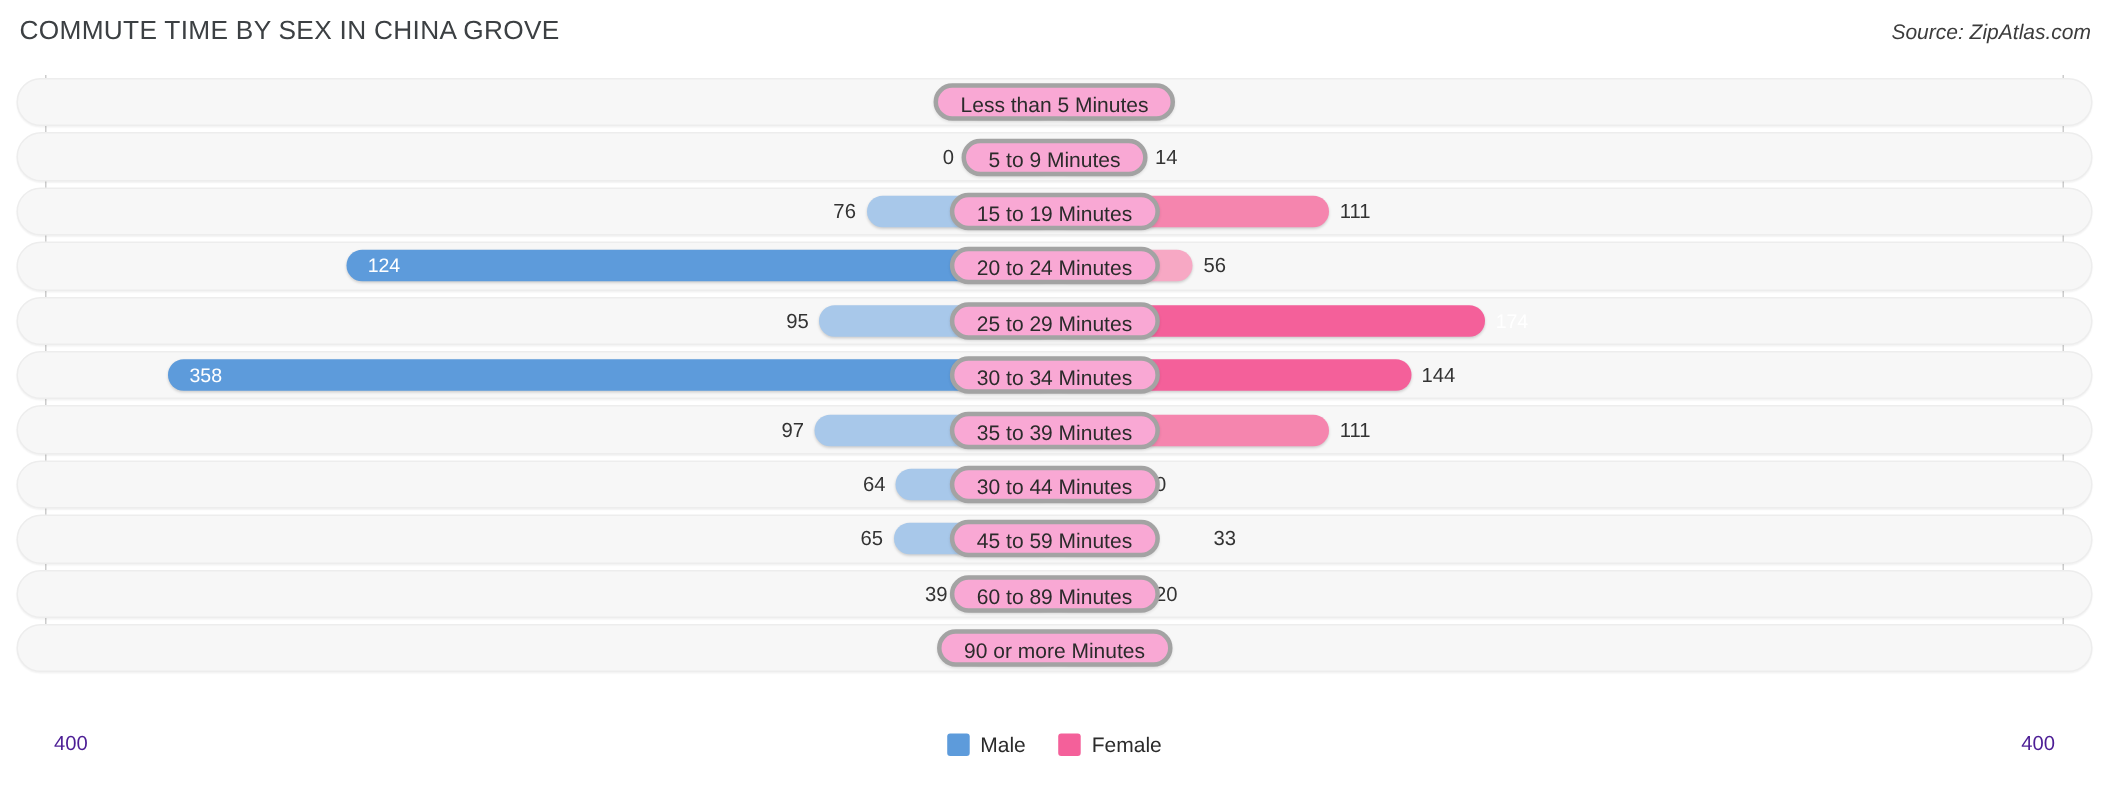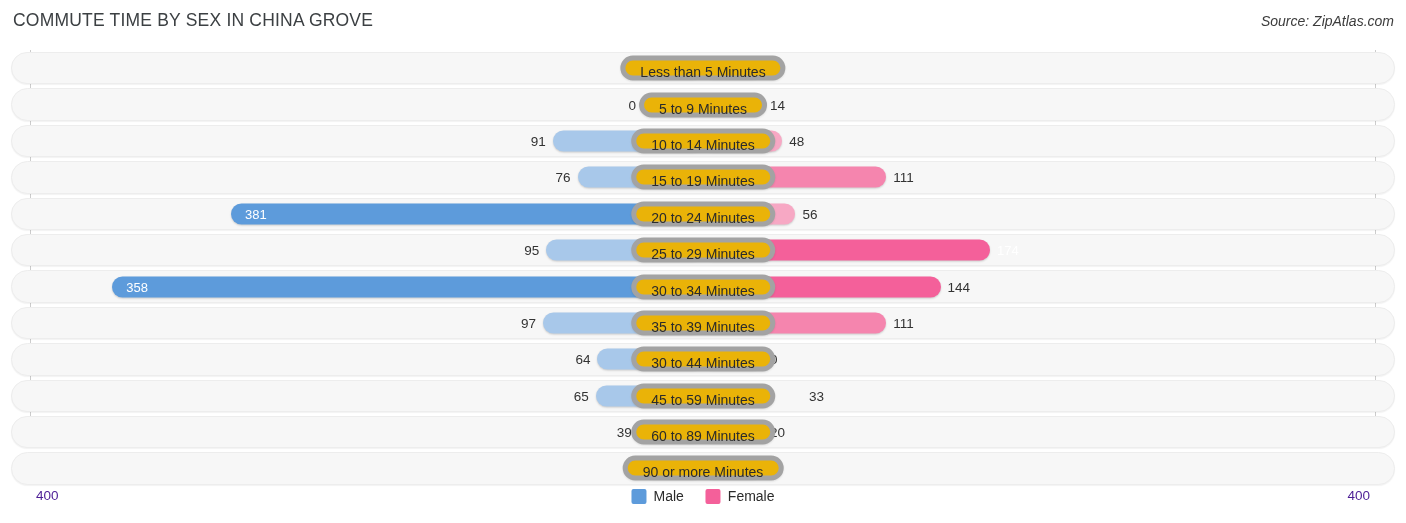--- a/index.html
+++ b/index.html
@@ -84,22 +84,22 @@
   .val.inside {
     color: #ffffff;
     font-size: 13px;
   }
 
   .pill {
     position: absolute;
     left: 50%;
     top: 50%;
     transform: translate(-50%, -50%);
-    background: #eab308;
-    border: 5px solid #a3a3a3;
+    background: #f9a8d4;
+    border: 3px solid #a3a3a3;
     border-radius: 13px;
     height: 25px;
     line-height: 23px;
     padding: 0 15px;
     font-size: 14px;
     color: #2b2b2b;
     white-space: nowrap;
     box-shadow: 0 1px 2px rgba(0,0,0,.10);
     z-index: 5;
   }
@@ -159,43 +159,33 @@
             <div class="bar male" style="width: 60px; background: rgb(168, 200, 234);"></div>
             <div class="bar female" style="width: 60px; background: rgb(247, 168, 196);"></div>
             <div class="val male" style="right: calc(50% + 67px);">0</div>
             <div class="val female" style="left: calc(50% + 67px);">14</div>
           </div>
           <div class="pill">5 to 9 Minutes</div>
         </div>
         <div class="row">
           <div class="track"></div>
           <div class="bars">
-            <div class="bar male" style="width: 150.15px; background: rgb(168, 200, 234);"></div>
-            <div class="bar female" style="width: 79.2px; background: rgb(247, 168, 196);"></div>
-            <div class="val male" style="right: calc(50% + 157.15px);">91</div>
-            <div class="val female" style="left: calc(50% + 86.2px);">48</div>
-          </div>
-          <div class="pill">10 to 14 Minutes</div>
-        </div>
-        <div class="row">
-          <div class="track"></div>
-          <div class="bars">
             <div class="bar male" style="width: 125.4px; background: rgb(168, 200, 234);"></div>
             <div class="bar female" style="width: 183.15px; background: rgb(245, 133, 174);"></div>
             <div class="val male" style="right: calc(50% + 132.4px);">76</div>
             <div class="val female" style="left: calc(50% + 190.15px);">111</div>
           </div>
           <div class="pill">15 to 19 Minutes</div>
         </div>
         <div class="row">
           <div class="track"></div>
           <div class="bars">
             <div class="bar male" style="width: 471.9px; background: rgb(93, 155, 219);"></div>
             <div class="bar female" style="width: 92.4px; background: rgb(247, 168, 196);"></div>
-            <div class="val male inside" style="right: calc(50% + 457.9px); transform: translate(100%, -50%);">381</div>
+            <div class="val male inside" style="right: calc(50% + 457.9px); transform: translate(100%, -50%);">124</div>
             <div class="val female" style="left: calc(50% + 99.4px);">56</div>
           </div>
           <div class="pill">20 to 24 Minutes</div>
         </div>
         <div class="row">
           <div class="track"></div>
           <div class="bars">
             <div class="bar male" style="width: 156.75px; background: rgb(168, 200, 234);"></div>
             <div class="bar female" style="width: 287.1px; background: rgb(244, 96, 154);"></div>
             <div class="val male" style="right: calc(50% + 163.75px);">95</div>

